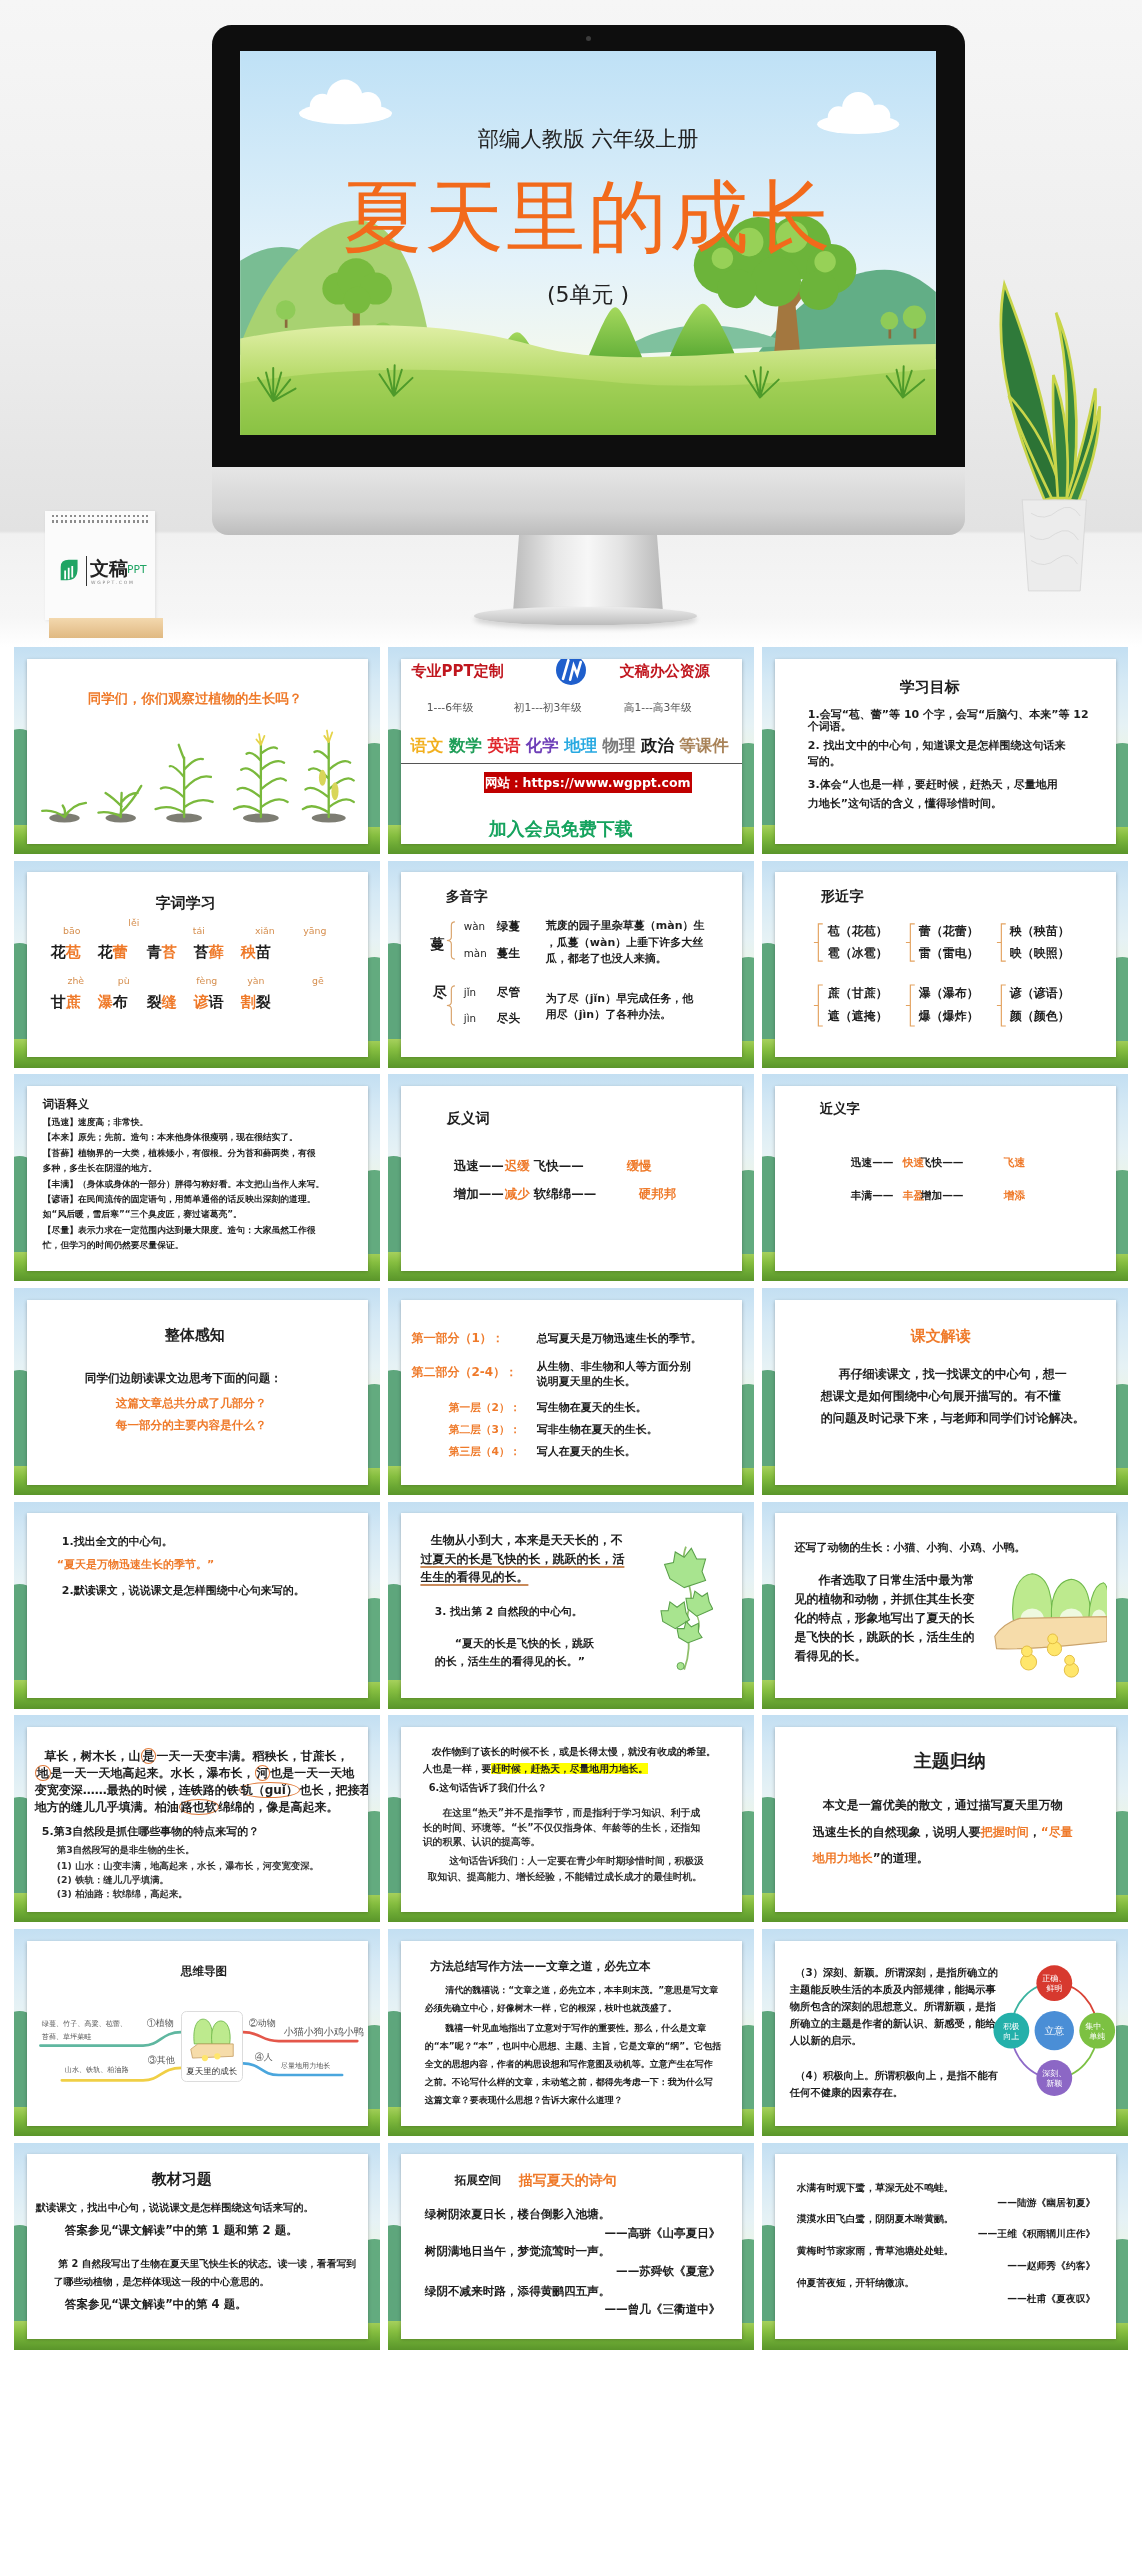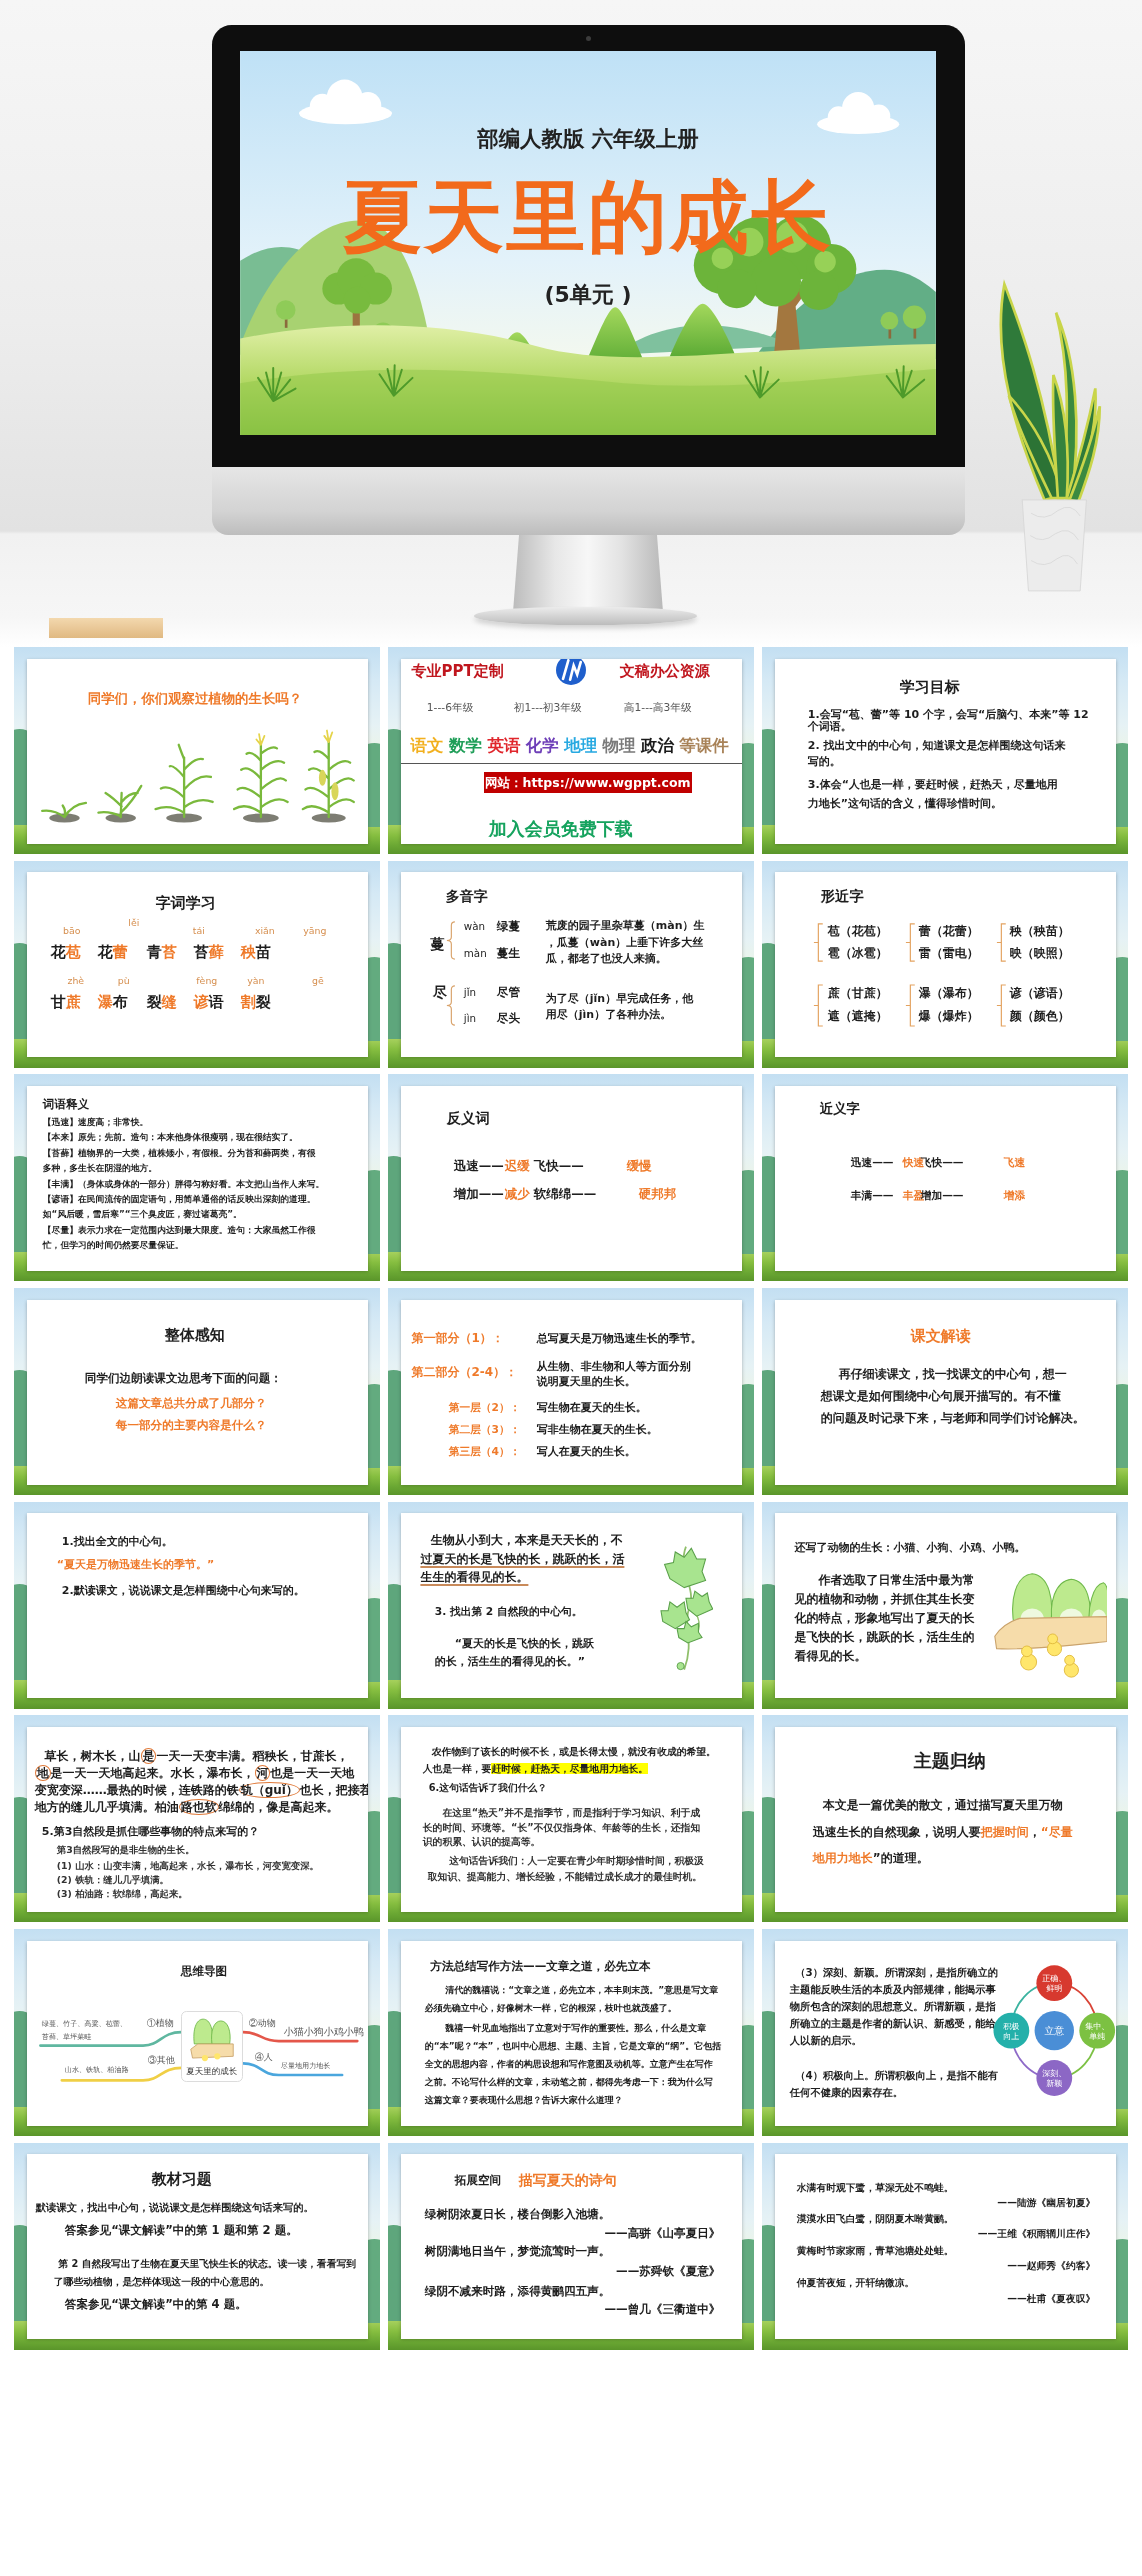--- a/index.html
+++ b/index.html
@@ -5,21 +5,21 @@
 *{box-sizing:border-box;margin:0;padding:0}
 html,body{width:1143px;height:2576px;background:#ffffff;overflow:hidden}
 body{position:relative;font-family:"DejaVu Sans",sans-serif;color:#1e1e1e}
 .abs{position:absolute}
 
 .hero{position:absolute;left:0;top:0;width:1143px;height:647px;background:linear-gradient(180deg,#f6f6f6 0,#ededed 321px,#e2e2e2 531px,#f1f1f1 534px,#f6f6f6 616px,#ffffff 647px)}
 .bezel{position:absolute;left:212px;top:25px;width:753px;height:442px;background:#0e0e0e;border-radius:19.6px 19.6px 0 0}
 .camera{position:absolute;left:586px;top:36px;width:5.4px;height:5.4px;border-radius:50%;background:#3c3c3c}
 .screen{position:absolute;left:240px;top:51px;width:696px;height:384px;overflow:hidden;background:#dff0fa}
 .scene{position:absolute;left:0;top:0}
-.scr-txt{position:absolute;left:0;width:696px;text-align:center;font-weight:700;white-space:nowrap}
+.scr-txt{position:absolute;left:0;width:696px;text-align:center;font-weight:400;white-space:nowrap}
 .chin{position:absolute;left:212px;top:467px;width:753px;height:68px;background:linear-gradient(180deg,#e6e6e6,#d3d3d3 65%,#bdbdbd);border-radius:0 0 16px 16px}
 .neck{position:absolute;left:513px;top:535px;width:150px;height:77px;background:linear-gradient(90deg,#bcbcbc,#e7e7e7 28%,#f7f7f7 50%,#e3e3e3 72%,#b9b9b9);clip-path:polygon(4% 0,96% 0,100% 100%,0 100%)}
 .base{position:absolute;left:474px;top:607px;width:223px;height:18px;border-radius:50%/60%;background:linear-gradient(180deg,#ececec,#bcbcbc);box-shadow:0 3.6px 5.4px rgba(0,0,0,.15)}
 .cal-card{position:absolute;left:45px;top:511px;width:110px;height:109px;background:#fbfbfb;box-shadow:0.9px 0.9px 3.6px rgba(0,0,0,.12)}
 .cal-rings{position:absolute;left:7.1px;height:2.7px;width:96px;background:repeating-linear-gradient(90deg,#8c8c8c 0 1.8px,transparent 1.8px 4.5px)}
 .cal-base{position:absolute;left:49px;top:618px;width:114px;height:19.6px;background:linear-gradient(180deg,#f3d8ae,#e0b982)}
 .cal-logo{position:absolute;left:13.4px;top:47px;width:21.4px;height:24px}
 .cal-div{position:absolute;left:41px;top:45px;width:0.9px;height:30px;background:#333}
 .cal-brand{position:absolute;left:45px;top:45px;font-size:19px;font-weight:700;color:#222;white-space:nowrap}
 .cal-suffix{position:absolute;left:82px;top:52px;font-size:10.7px;color:#1fa463;white-space:nowrap}
@@ -39,20 +39,32 @@
 .ul{text-decoration:underline;text-decoration-color:#c98a5a;text-decoration-thickness:1.8px;text-underline-offset:2.7px}
 .circ{border:1.3px solid #e07a3a;border-radius:50%;padding:0 0.9px}
 .hl{background:#ffff00}
 .serif{font-family:"DejaVu Serif",serif;font-weight:400;color:#555}
 </style>
 </head>
 <body>
 
 <div class="hero">
 
+  <div class="cal-card">
+    <div class="cal-rings" style="top:3.6px"></div>
+    <div class="cal-rings" style="top:9px"></div>
+    <svg class="cal-logo" viewBox="0 0 24 27">
+      <path d="M3 25 L3 10 Q3 2 12 2 L22 2 L22 12 Q22 25 10 25 Z" fill="#1fa463"></path>
+      <path d="M8 24 L8 14 M12 24 L12 11 M16 22 L16 9" stroke="#ffffff" stroke-width="2"></path>
+    </svg>
+    <div class="cal-div"></div>
+    <div class="cal-brand">文稿</div>
+    <div class="cal-suffix">PPT</div>
+    <div class="cal-domain">WGPPT.COM</div>
+  </div>
   <div class="cal-base"></div>
 
   <div class="bezel"></div>
   <div class="camera"></div>
   <div class="screen">
     <svg class="scene" width="696" height="384" viewBox="0 0 779 430">
       <defs>
         <linearGradient id="gSky" x1="0" y1="0" x2="0" y2="1">
             <stop offset="0" stop-color="#bfe1f6"></stop>
             <stop offset="0.55" stop-color="#e3f2fa"></stop>

